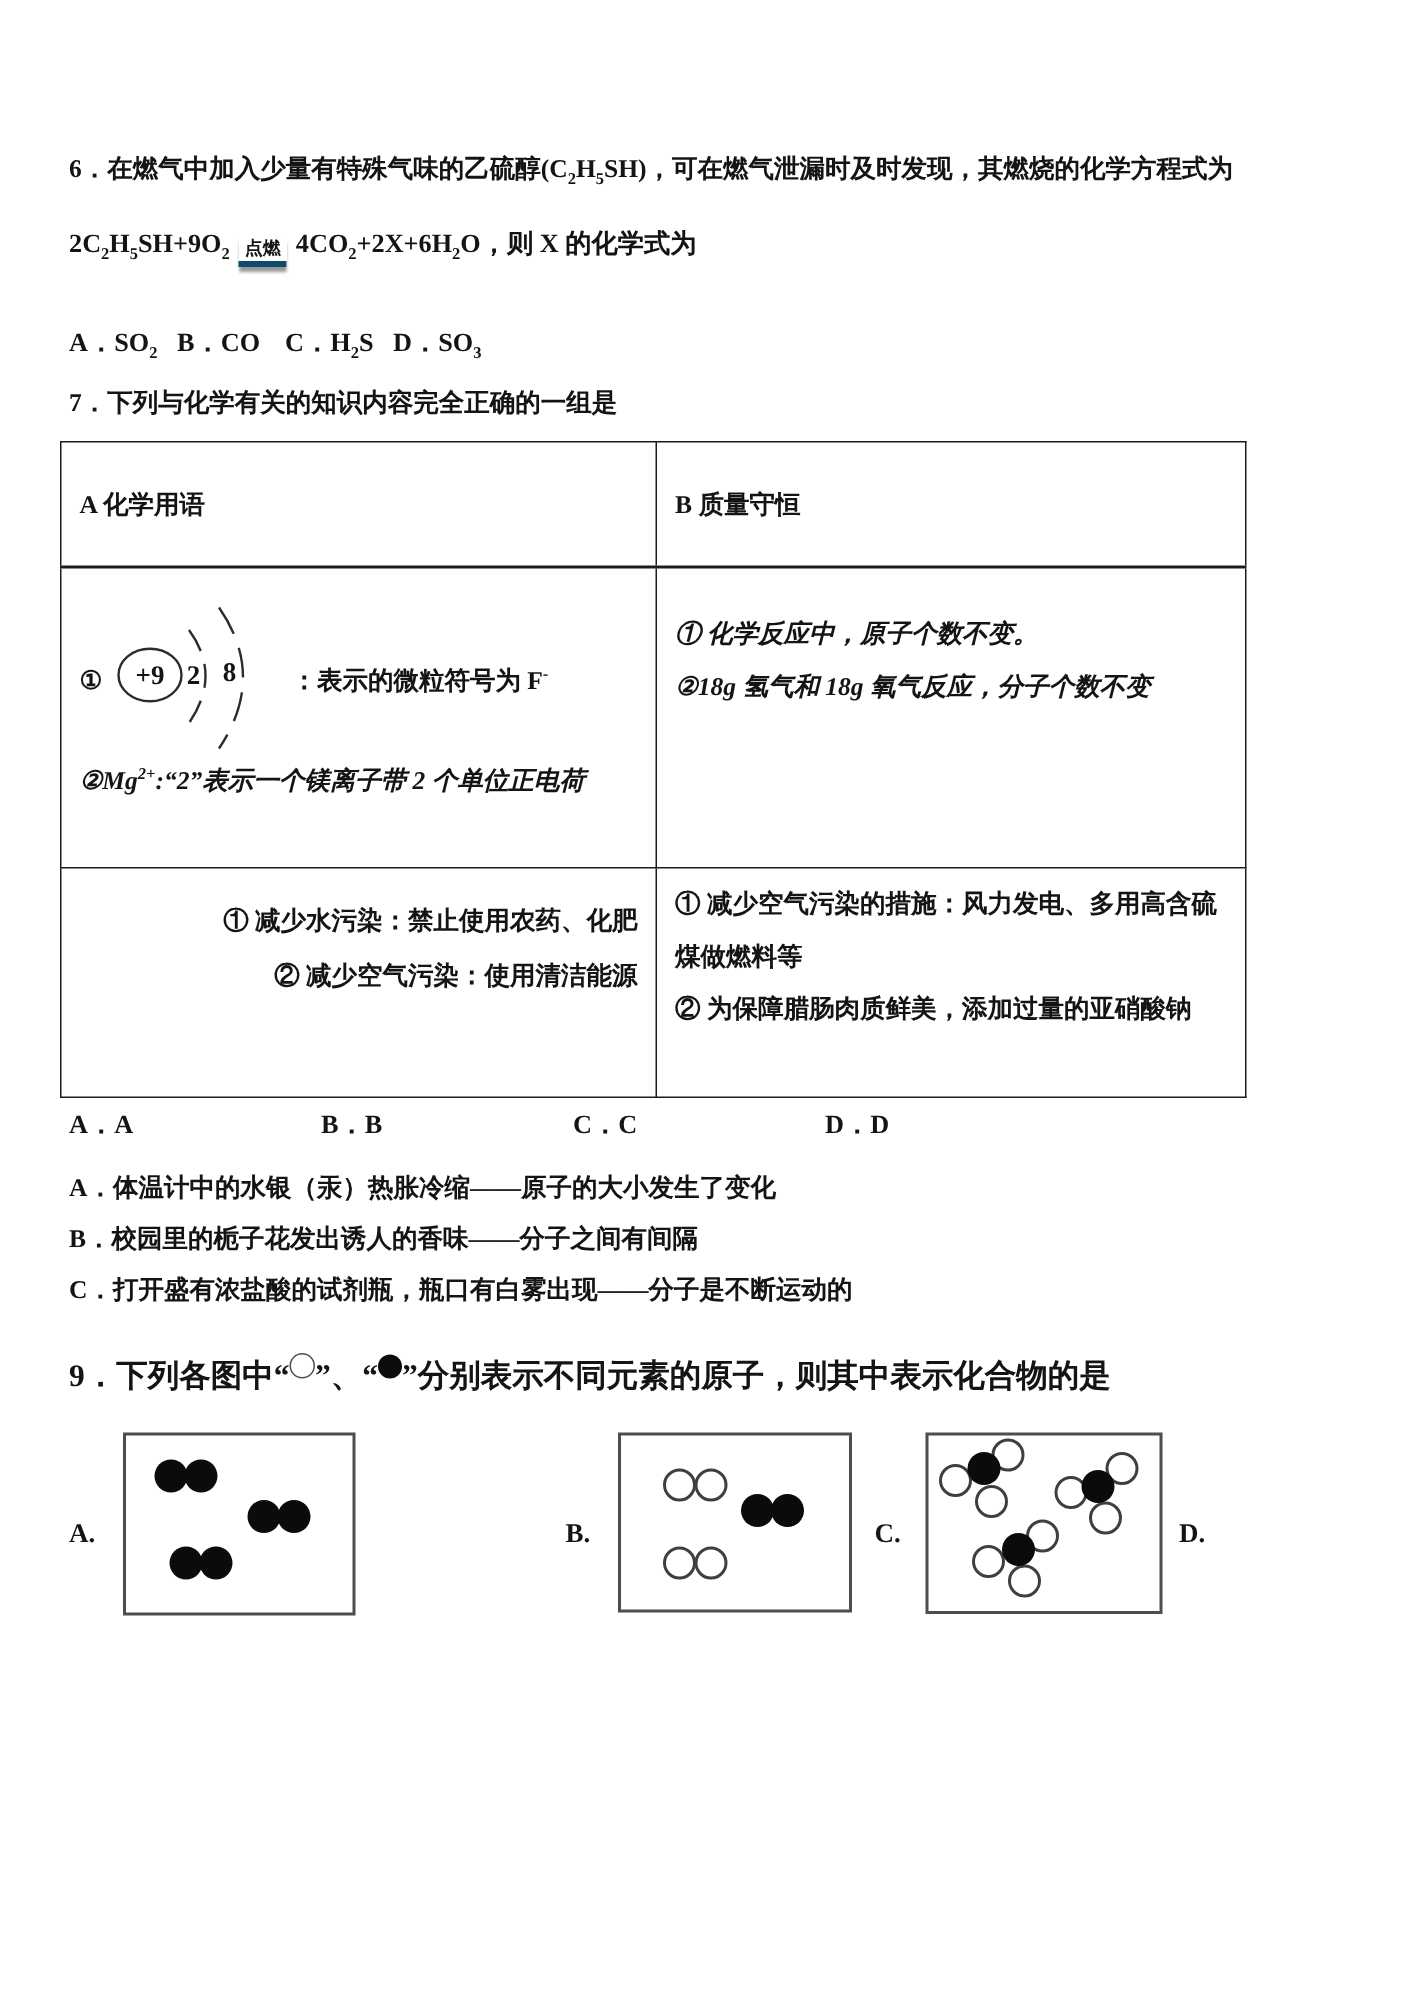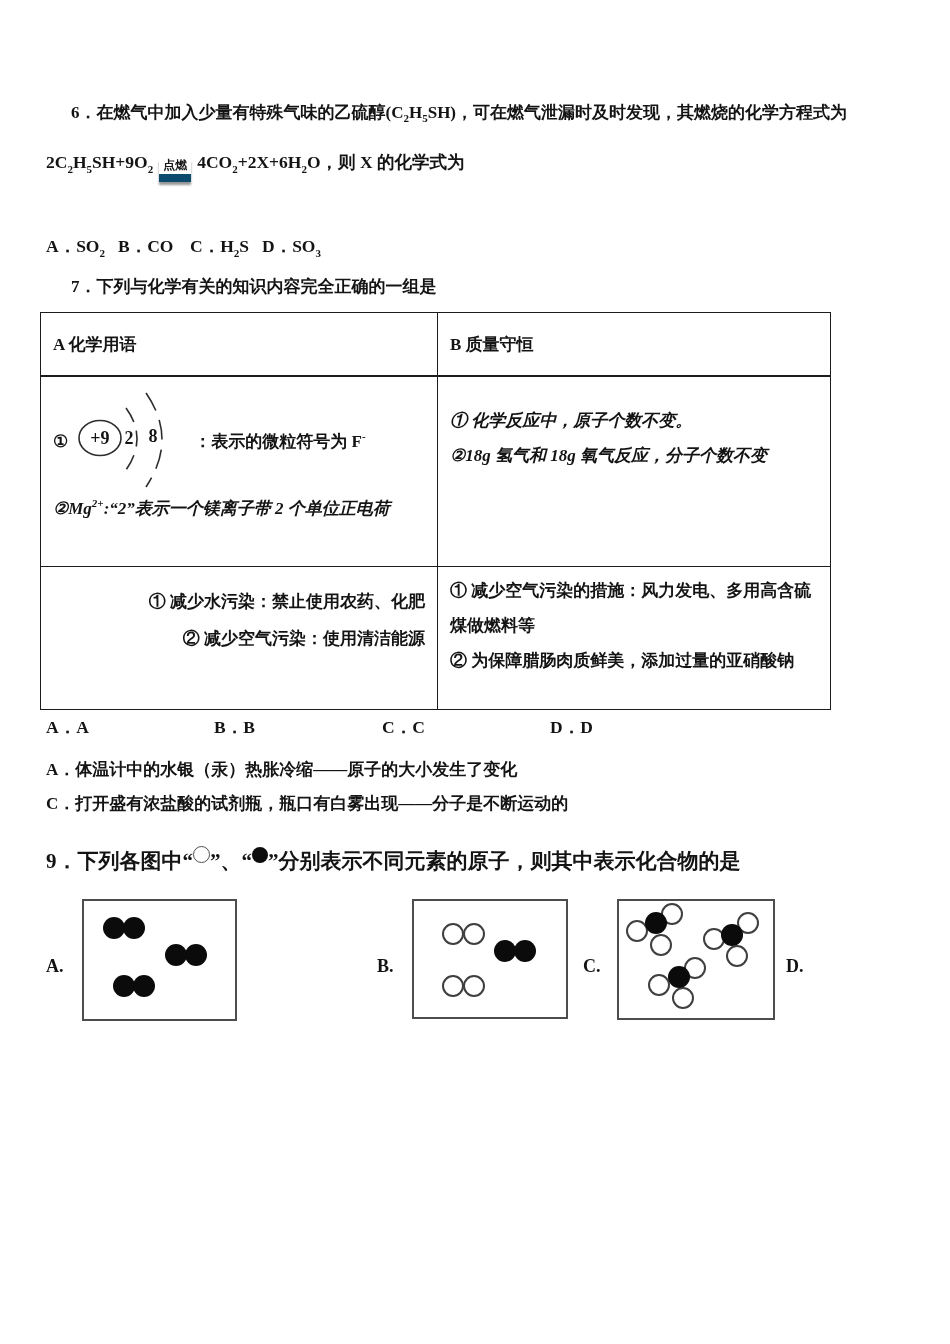--- a/index.html
+++ b/index.html
@@ -8,40 +8,40 @@
     position:relative;
     width:950px;height:1344px;
     box-sizing:border-box;
     background:#ffffff;
     font-family:"Liberation Serif","DejaVu Serif",serif;
     font-weight:700;
     color:#141414;
     padding:100px 40px 0 46px;
     overflow:hidden;
   }
-  .line{font-size:17px;line-height:26px;white-space:nowrap;margin-left:25px;}
+  .line{font-size:17px;line-height:26px;white-space:nowrap;}
   sub{font-size:11px;line-height:0;}
   sup{font-size:11px;line-height:0;}
 
   
   .equation{margin-top:24px;height:44px;font-size:17.5px;white-space:nowrap;}
   .cond{
     display:inline-block;vertical-align:-1px;margin:0 6px;
-    border-bottom:8px solid #0c4a6e;
+    border-bottom:4px solid #0c4a6e;
     box-shadow:0 3px 2px rgba(125,125,125,.8);
   }
   .cond-txt{display:block;font-size:12px;line-height:13px;padding:0 4px 2px;}
 
-  .q6-options{margin-top:40px;font-size:17.5px;}
+  .q6-options{margin-top:22px;font-size:17.5px;}
   .q6-options .opt{display:inline-block;width:72px;white-space:nowrap;}
 
   .q7-stem{margin-top:16px;}
 
   table.q7{border-collapse:collapse;table-layout:fixed;width:740px;margin:12px 0 0 -6px;}
-  table.q7 td{border:1.6px solid #1c1c1c;vertical-align:top;padding:8px 12px;font-size:17px;}
+  table.q7 td{border:1.6px solid #1c1c1c;vertical-align:top;padding:18px 12px;font-size:17px;}
   tr.hdr td{vertical-align:middle;border-bottom-width:2.4px;}
   td.col-a{width:372px;}
   td.col-b{width:368px;}
   .h1 td{height:46px;}
   .h2 td{height:52px;}
   .b1 td{height:155px;}
   .b2 td{height:118px;}
   .atomrow{display:flex;align-items:center;gap:4px;margin-top:6px;}
   .cellA-item2{margin-top:6px;line-height:24px;white-space:nowrap;font-style:italic;}
   .cellB{padding-top:26px !important;line-height:35px;font-style:italic;}
@@ -129,20 +129,21 @@
     </tr>
   </tbody>
     </table>
 
   <div class="answers">
     <span>A．A</span><span>B．B</span><span>C．C</span><span>D．D</span>
   </div>
 
   <div class="q8">
     <div>A．体温计中的水银（汞）热胀冷缩——原子的大小发生了变化</div>
+    <div>B．校园里的栀子花发出诱人的香味——分子之间有间隔</div>
     <div>C．打开盛有浓盐酸的试剂瓶，瓶口有白雾出现——分子是不断运动的</div>
   </div>
 
   <div class="q9-stem">
     <span>9．下列各图中“</span><span class="w-dot"></span><span>”、“</span><span class="b-dot"></span><span>”分别表示不同元素的原子，则其中表示化合物的是</span>
   </div>
 
   <div class="dia">
     <span class="lbl lbl-a">A.</span>
     <div class="dbox dbox-a">

